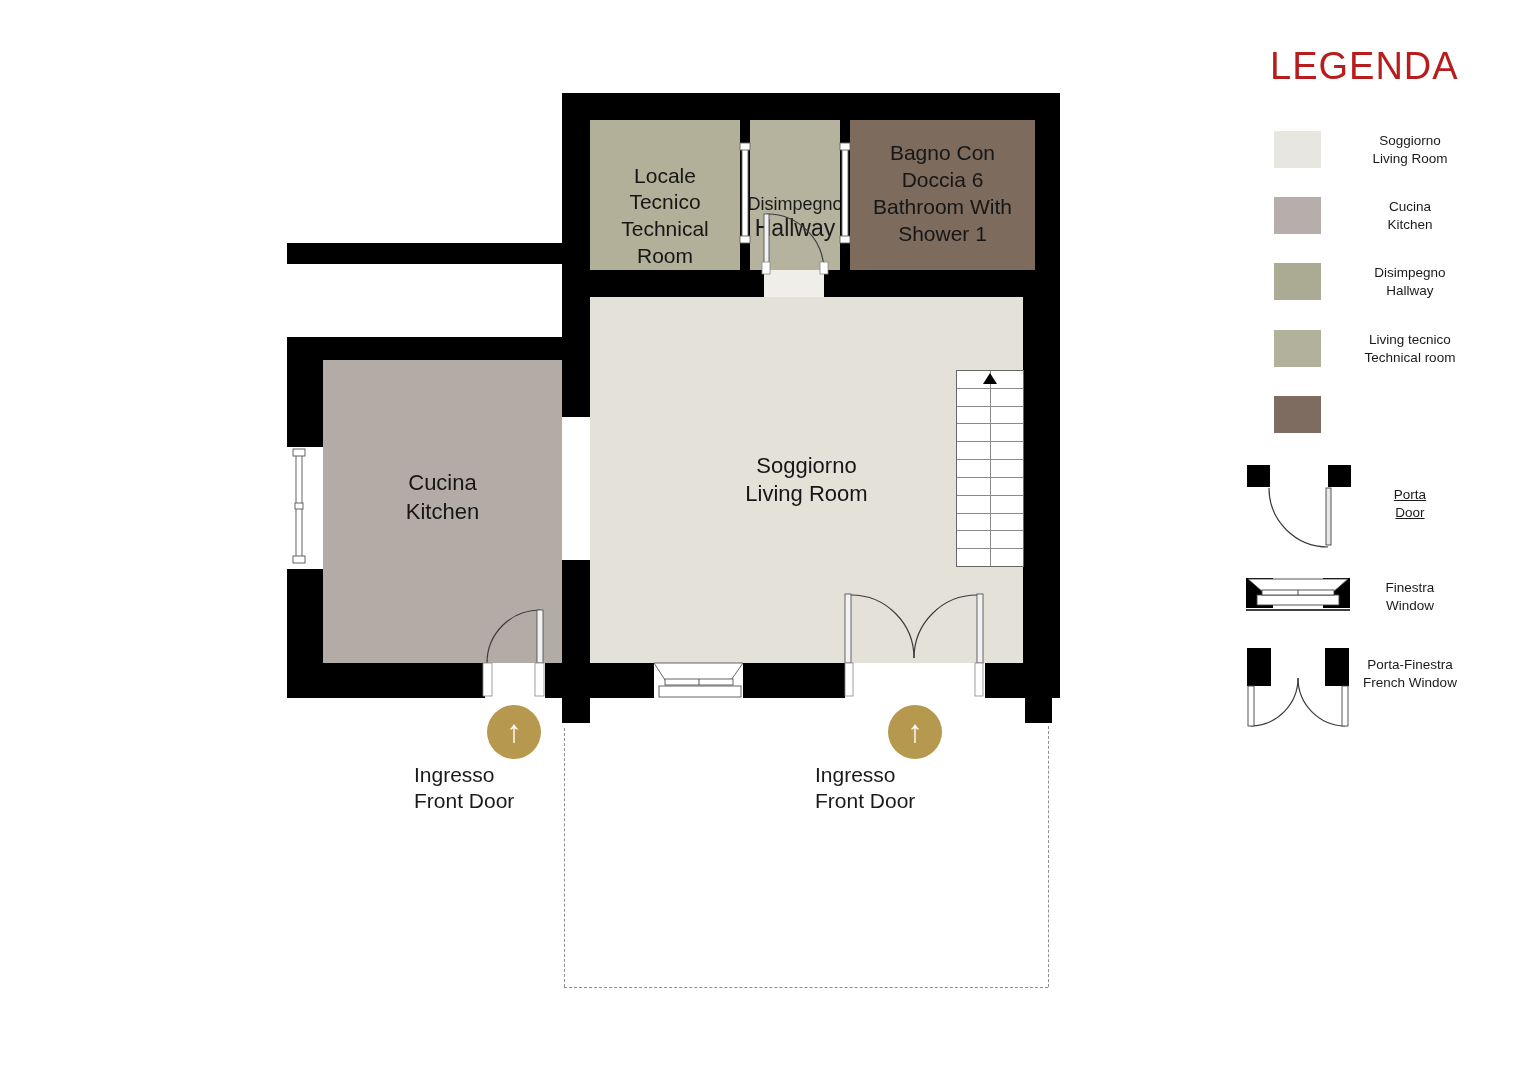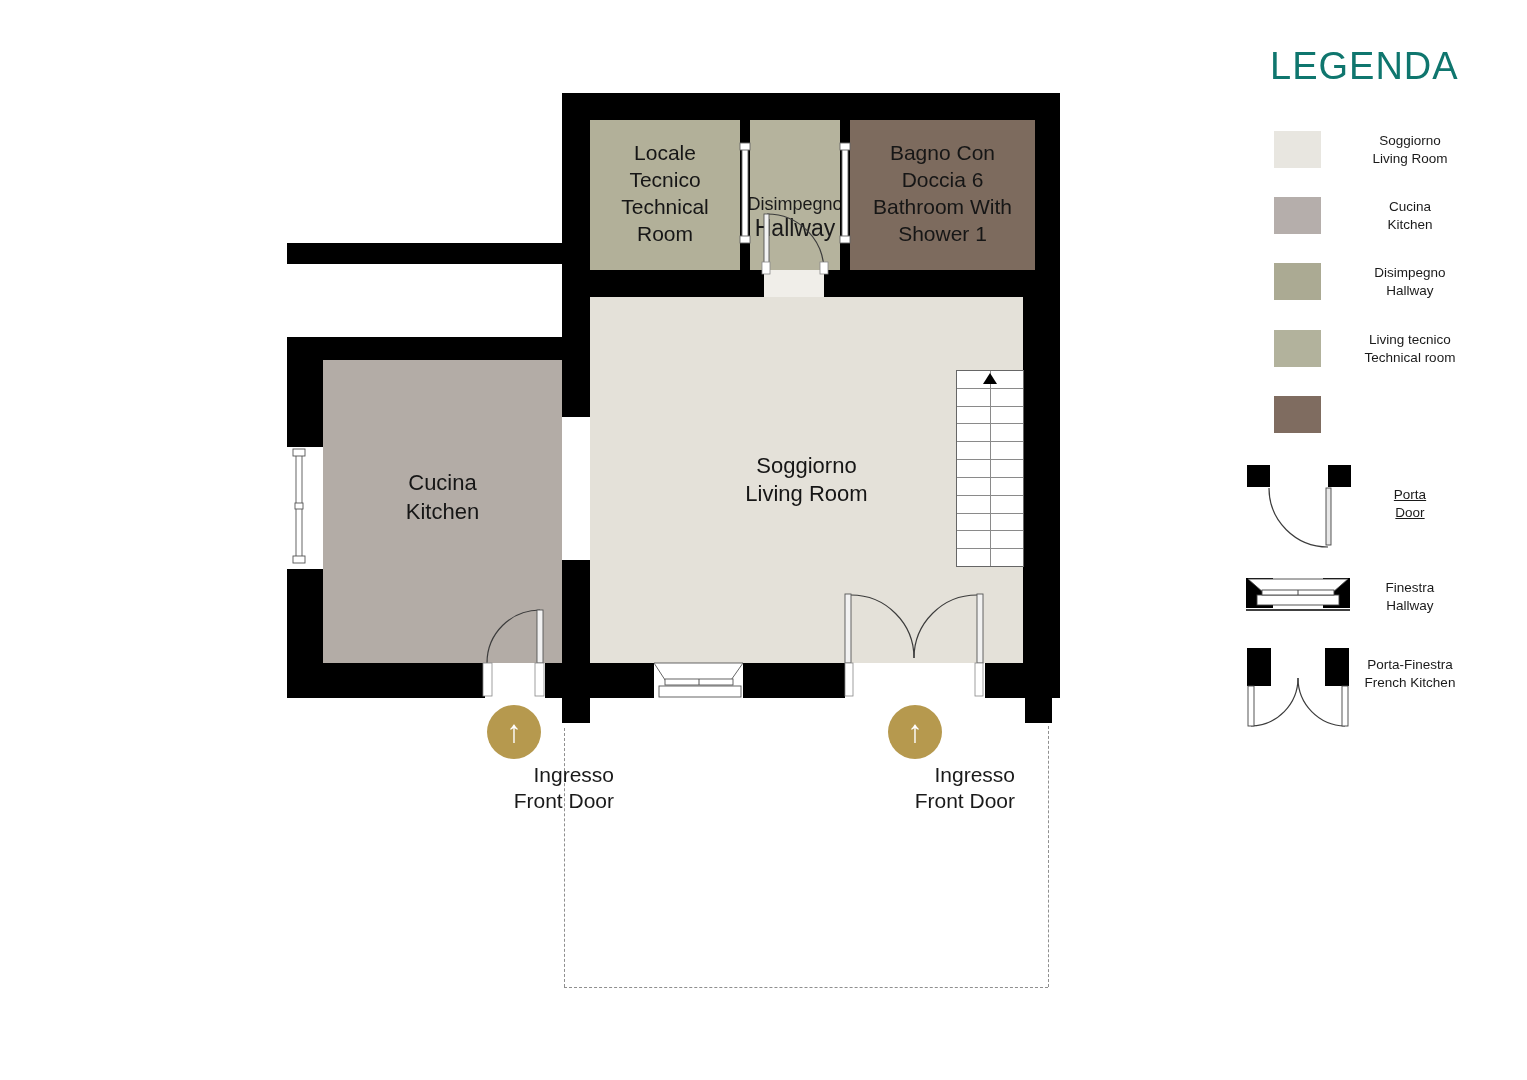--- a/index.html
+++ b/index.html
@@ -16,35 +16,35 @@
   .stairs-steps{position:absolute;left:0;right:0;top:0;bottom:0;display:flex;flex-direction:column;}
   .stair-step{flex:1;border-bottom:1px solid #8a8a8a;}
   .stair-step:last-child{border-bottom:none;}
   .stairs-centerline{position:absolute;left:50%;top:0;bottom:0;width:1px;background:#8a8a8a;}
   .stairs-arrow{position:absolute;top:2px;left:50%;transform:translateX(-50%);width:0;height:0;
     border-left:7px solid transparent;border-right:7px solid transparent;border-bottom:11px solid #000;}
   .dash-v{position:absolute;width:0;border-left:1px dashed #8f8f8f;}
   .dash-h{position:absolute;height:0;border-top:1px dashed #8f8f8f;}
   .entrance{position:absolute;width:54px;height:54px;border-radius:50%;display:flex;align-items:center;justify-content:center;}
   .entrance-arrow{color:#fff;font-size:31px;font-weight:bold;line-height:1;transform:translateY(-1px);}
-  .entrance-label{position:absolute;width:200px;text-align:right;font-size:21px;line-height:1.22;white-space:pre-line;}
-  .legend-title{position:absolute;font-size:38px;letter-spacing:1px;color:#0f766e;}
+  .entrance-label{position:absolute;width:200px;text-align:left;font-size:21px;line-height:1.22;white-space:pre-line;}
+  .legend-title{position:absolute;font-size:38px;letter-spacing:1px;color:#b91c1c;}
   .swatch{position:absolute;width:47px;height:37px;}
   .legend-label{position:absolute;width:200px;height:37px;display:flex;flex-direction:column;align-items:center;justify-content:center;
     font-size:13.5px;line-height:1.3;text-align:center;white-space:pre-line;}
   .legend-icon{position:absolute;}
   svg{display:block;}
   .overlay{position:absolute;left:0;top:0;pointer-events:none;}
 </style>
 </head>
 <body>
 
 <div class="canvas">
 
-  <div class="room" style="left: 590px; top: 118px; width: 150px; height: 152px; background-color: rgb(178, 176, 153);">
+  <div class="room" style="left: 590px; top: 118px; width: 150px; height: 152px; background-color: rgb(178, 176, 153); align-items: flex-end;">
     <span class="room-label">Locale
 Tecnico
 Technical
 Room</span>
   </div>
 
   <div class="room" style="left: 750px; top: 118px; width: 90px; height: 152px; background-color: rgb(181, 179, 157);">
     <div class="hall-labels" style="margin-top:48px;">
       <span class="hall-it">Disimpegno</span>
       <span class="hall-en">Hallway</span>
@@ -212,28 +212,28 @@
       <rect x="0" y="2" width="27" height="30" fill="#000"></rect>
       <rect x="77" y="2" width="27" height="30" fill="#000"></rect>
       <path d="M 2 3 L 102 3 L 86 17 L 18 17 Z" fill="#fff" stroke="#444" stroke-width="0.9"></path>
       <rect x="11" y="19" width="82" height="10" fill="#fff" stroke="#444" stroke-width="0.9"></rect>
       <rect x="16" y="14" width="72" height="5" fill="#fff" stroke="#444" stroke-width="0.9"></rect>
       <line x1="52" y1="14" x2="52" y2="19" stroke="#444" stroke-width="1"></line>
       <line x1="0" y1="34" x2="104" y2="34" stroke="#000" stroke-width="1.5"></line>
     </svg>
   </div>
   <div class="legend-label" style="left:1310px;top:578px;">Finestra
-Hallway</div>
+Window</div>
 
   <div class="legend-icon" style="left:1247px;top:648px;">
     <svg width="102" height="82" viewBox="0 0 102 82">
       <rect x="0" y="0" width="24" height="38" fill="#000"></rect>
       <rect x="78" y="0" width="24" height="38" fill="#000"></rect>
       <path d="M 4 78 A 48 48 0 0 0 51 30" fill="none" stroke="#3c3c3c" stroke-width="1.2"></path>
       <path d="M 98 78 A 48 48 0 0 1 51 30" fill="none" stroke="#3c3c3c" stroke-width="1.2"></path>
       <rect x="1" y="38" width="6" height="40" fill="#fff" stroke="#444" stroke-width="0.9"></rect>
       <rect x="95" y="38" width="6" height="40" fill="#fff" stroke="#444" stroke-width="0.9"></rect>
     </svg>
   </div>
   <div class="legend-label" style="left:1310px;top:655px;">Porta-Finestra
-French Kitchen</div>
+French Window</div>
 
 </div>
 
 </body></html>

